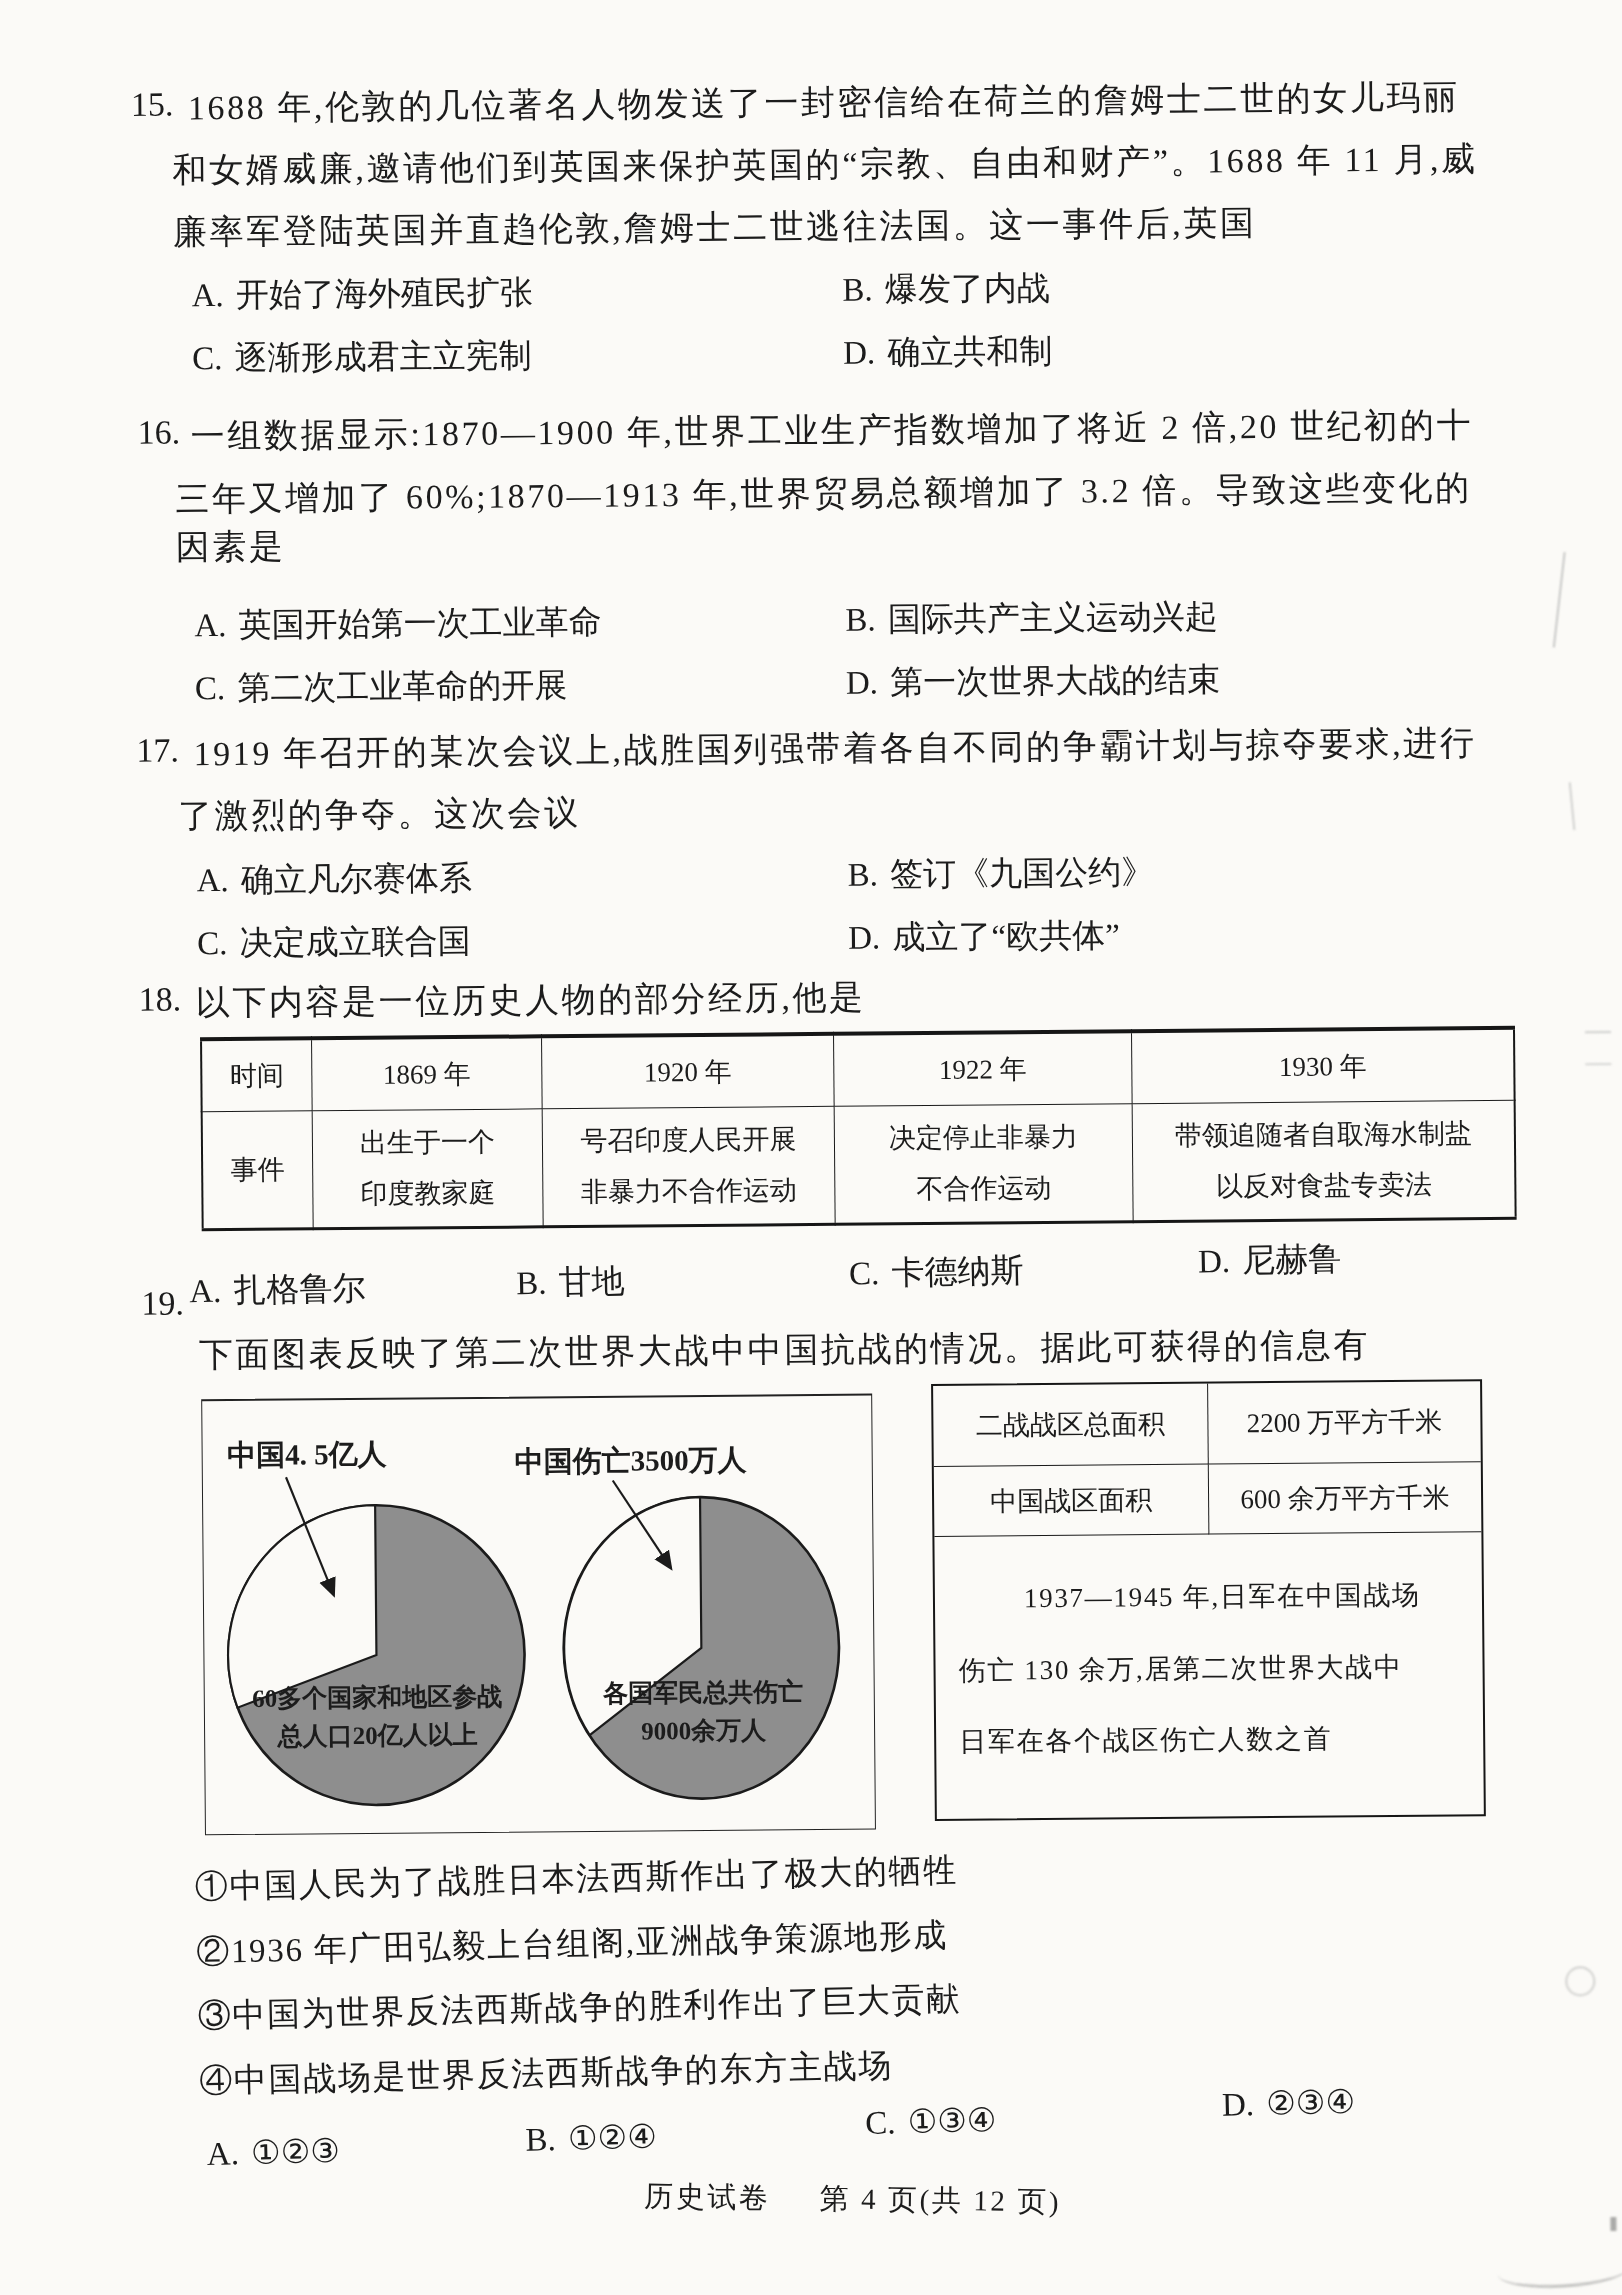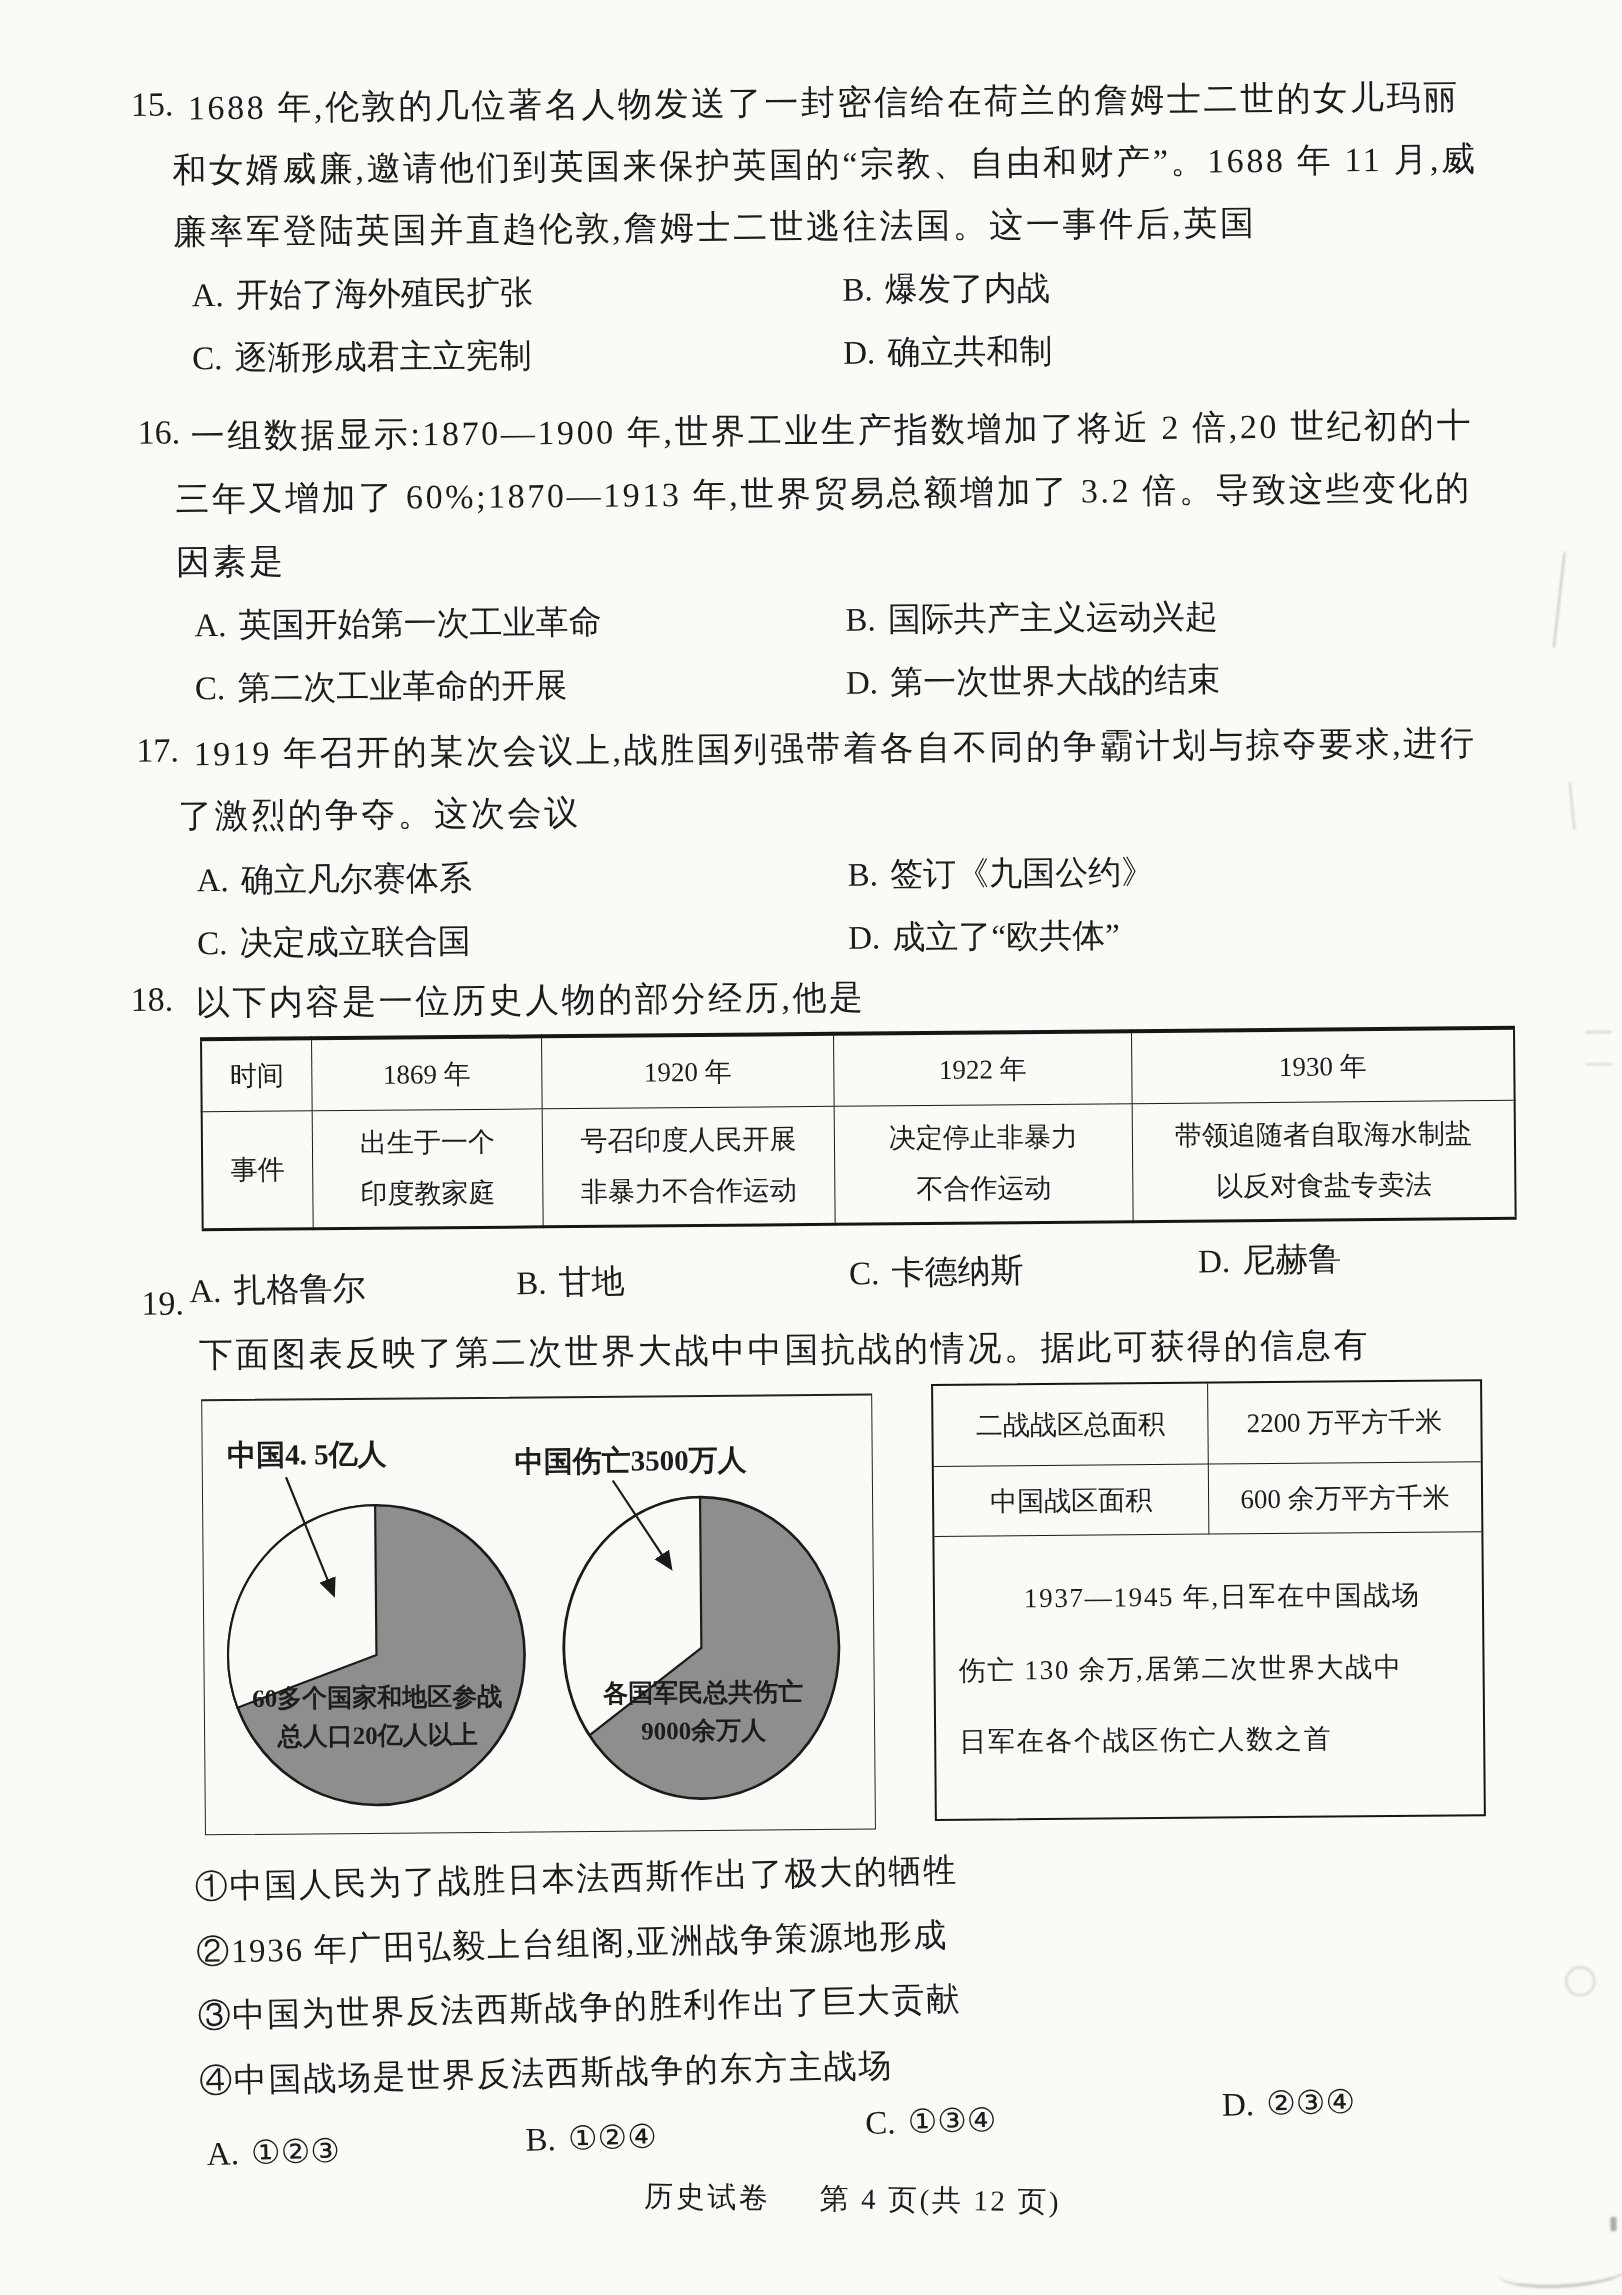--- a/index.html
+++ b/index.html
@@ -58,35 +58,35 @@
   <div class="qline" style="left:181px;top:142px">和女婿威廉,邀请他们到英国来保护英国的“宗教、自由和财产”。1688 年 11 月,威</div>
   <div class="qline" style="left:181px;top:204px">廉率军登陆英国并直趋伦敦,詹姆士二世逃往法国。这一事件后,英国</div>
   <div class="opt" style="left:199px;top:268px"><span class="olab">A.</span><span>开始了海外殖民扩张</span></div>
   <div class="opt" style="left:850px;top:268px"><span class="olab">B.</span><span>爆发了内战</span></div>
   <div class="opt" style="left:199px;top:331px"><span class="olab">C.</span><span>逐渐形成君主立宪制</span></div>
   <div class="opt" style="left:850px;top:331px"><span class="olab">D.</span><span>确立共和制</span></div>
 
   <div class="qnum" style="left:144px;top:408px">16.</div>
   <div class="qline" style="left:197px;top:408px">一组数据显示:1870—1900 年,世界工业生产指数增加了将近 2 倍,20 世纪初的十</div>
   <div class="qline" style="left:181px;top:471px">三年又增加了 60%;1870—1913 年,世界贸易总额增加了 3.2 倍。导致这些变化的</div>
-  <div class="qline" style="left:181px;top:534px">因素是</div>
+  <div class="qline" style="left:181px;top:519px">因素是</div>
   <div class="opt" style="left:199px;top:598px"><span class="olab">A.</span><span>英国开始第一次工业革命</span></div>
   <div class="opt" style="left:850px;top:598px"><span class="olab">B.</span><span>国际共产主义运动兴起</span></div>
   <div class="opt" style="left:199px;top:661px"><span class="olab">C.</span><span>第二次工业革命的开展</span></div>
   <div class="opt" style="left:850px;top:661px"><span class="olab">D.</span><span>第一次世界大战的结束</span></div>
 
   <div class="qnum" style="left:140px;top:726px">17.</div>
   <div class="qline" style="left:197px;top:726px">1919 年召开的某次会议上,战胜国列强带着各自不同的争霸计划与掠夺要求,进行</div>
   <div class="qline" style="left:181px;top:788px">了激烈的争夺。这次会议</div>
   <div class="opt" style="left:199px;top:853px"><span class="olab">A.</span><span>确立凡尔赛体系</span></div>
   <div class="opt" style="left:850px;top:853px"><span class="olab">B.</span><span>签订《九国公约》</span></div>
   <div class="opt" style="left:199px;top:916px"><span class="olab">C.</span><span>决定成立联合国</span></div>
   <div class="opt" style="left:850px;top:916px"><span class="olab">D.</span><span>成立了“欧共体”</span></div>
 
-  <div class="qnum" style="left:132px;top:975px">18.</div>
+  <div class="qnum" style="left:140px;top:975px">18.</div>
   <div class="qline" style="left:197px;top:975px">以下内容是一位历史人物的部分经历,他是</div>
 
   <table id="q18-table">
     <tbody>
           <tr class="hr">
       <td style="width:109px">时间</td>
       <td style="width:229px">1869 年</td>
       <td style="width:291px">1920 年</td>
       <td style="width:297px">1922 年</td>
       <td style="width:381px">1930 年</td>

